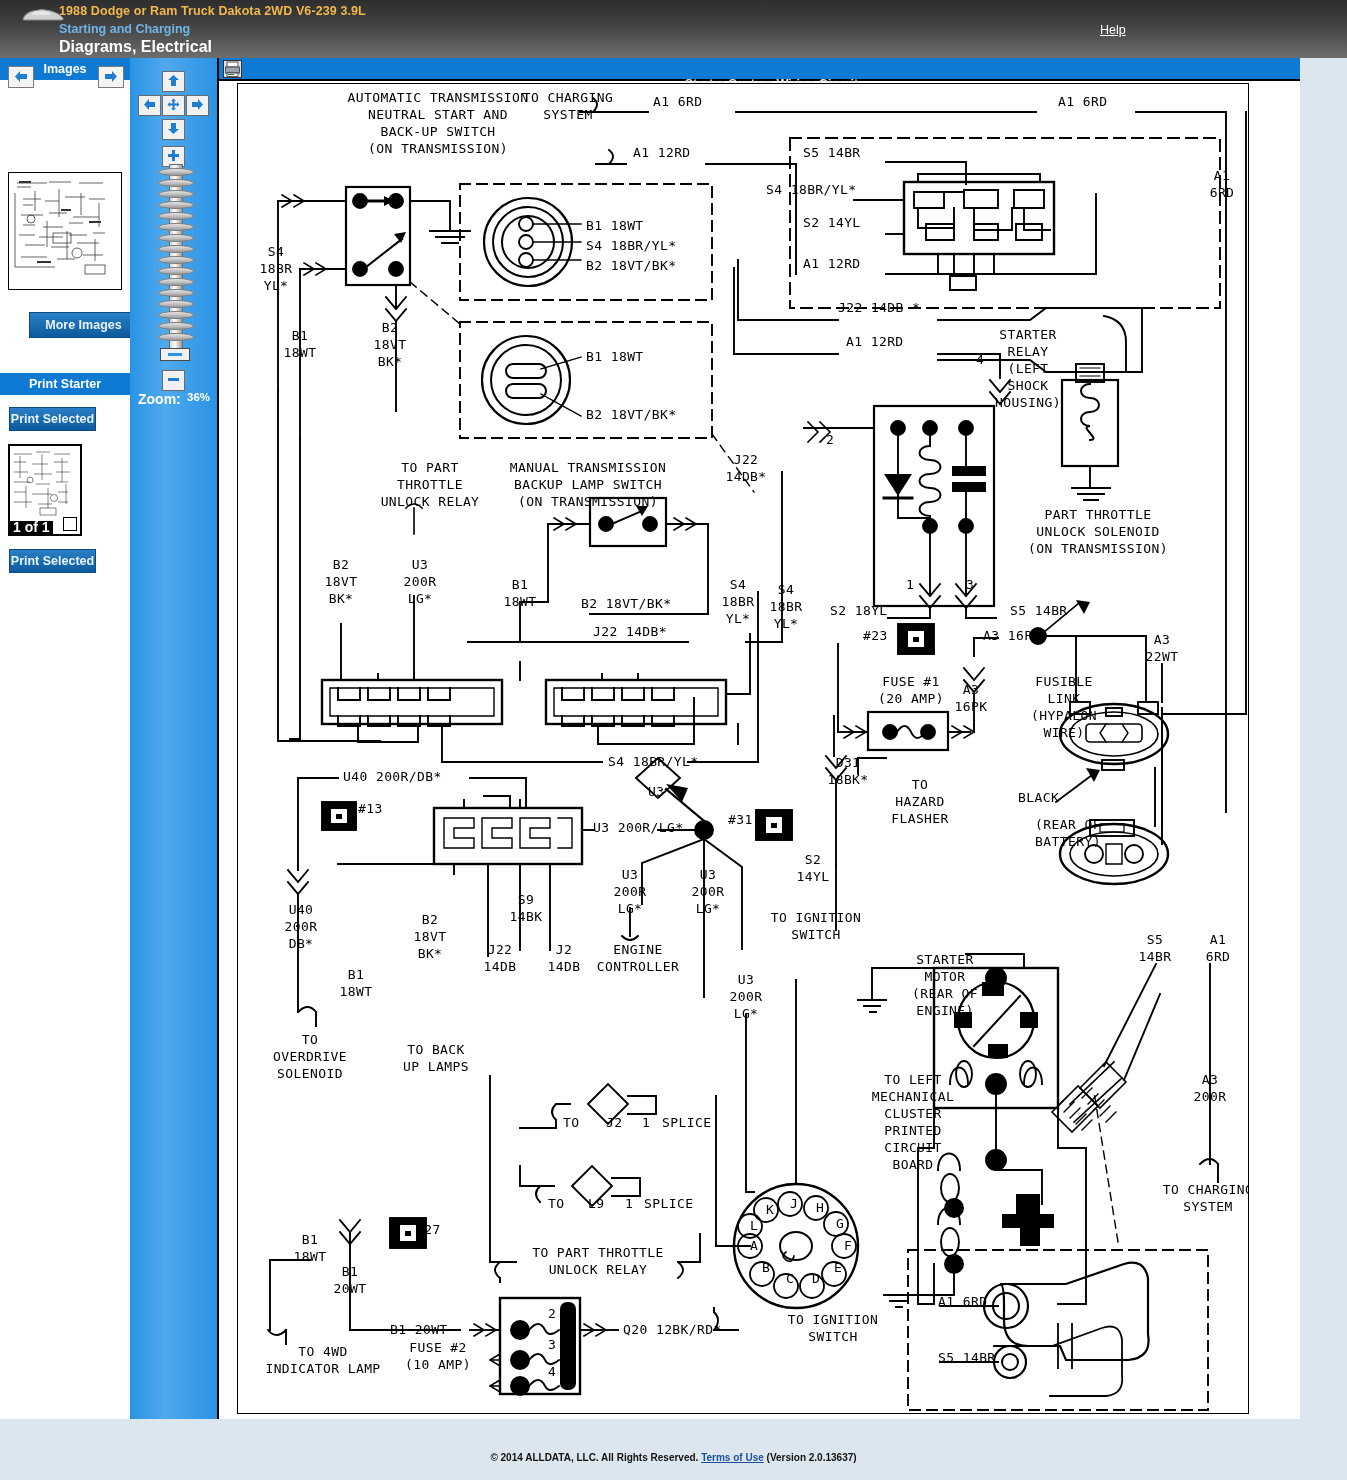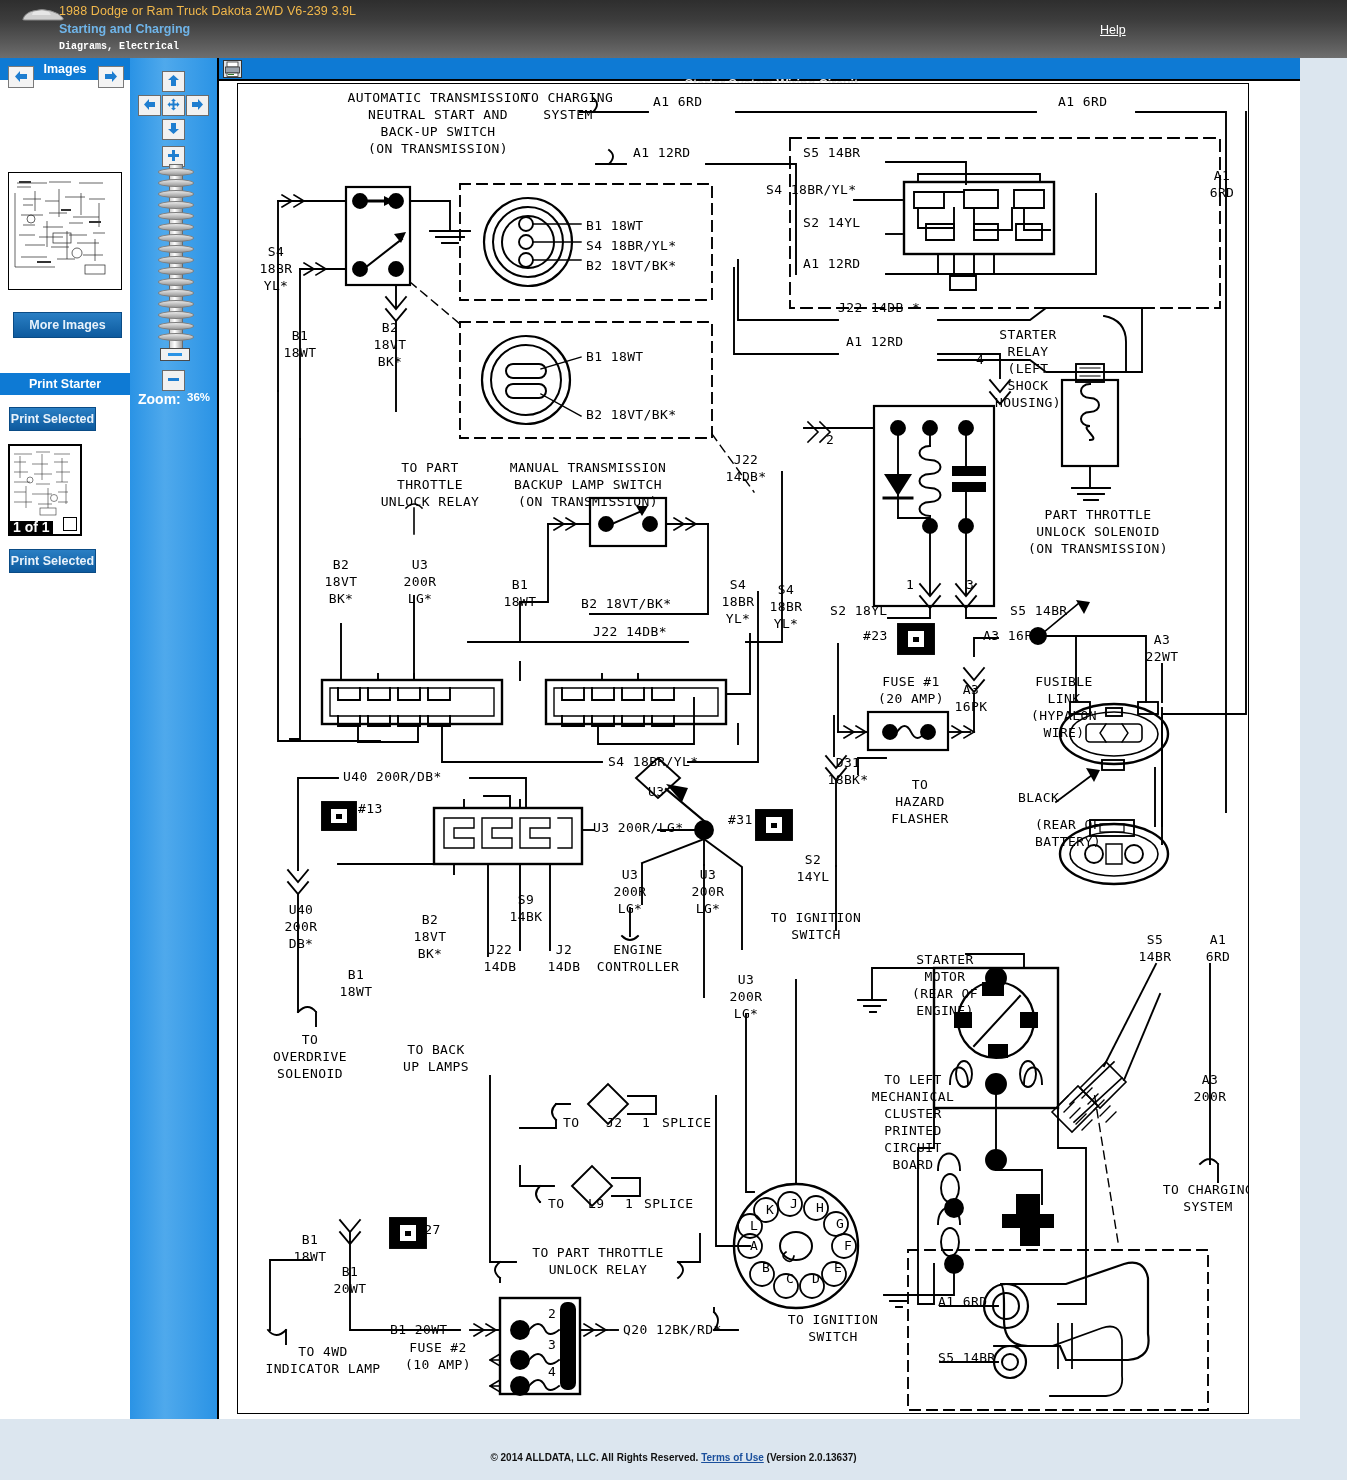--- a/index.html
+++ b/index.html
@@ -9,23 +9,23 @@
     font-family:"Liberation Sans", sans-serif;
     -webkit-font-smoothing:antialiased;
   }
   
   .topbar{
     position:absolute;left:0;top:0;width:1347px;height:58px;
     background:linear-gradient(to bottom,#2e2e2e 0%,#3d3d3d 35%,#5a5a5a 75%,#6e6e6e 100%);
   }
   .car-icon{position:absolute;left:20px;top:6px;width:46px;height:18px;}
   .title-block{position:absolute;left:59px;top:3px;}
-  .t-line1{font-size:12.5px;font-weight:normal;color:#f2b84b;letter-spacing:.1px;line-height:17px;}
+  .t-line1{font-size:12.5px;font-weight:bold;color:#f2b84b;letter-spacing:.1px;line-height:17px;}
   .t-line2{font-size:12.5px;font-weight:bold;color:#6fb4e8;line-height:18px;}
-  .t-line3{font-size:10px;font-weight:bold;color:#ffffff;line-height:18px;font-family:Liberation Mono, monospace;}
+  .t-line3{font-size:16px;font-weight:bold;color:#ffffff;line-height:18px;}
   .help-link{
     position:absolute;left:1100px;top:23px;font-size:12.5px;font-weight:normal;
     color:#ffffff;text-decoration:underline;cursor:pointer;
   }
   
   .leftcol{position:absolute;left:0;top:58px;width:148px;height:1361px;background:#ffffff;}
   .bluebar{
     background:#0e7ad4;color:#fff;font-size:12.5px;font-weight:bold;text-align:center;
     height:22px;line-height:22px;
   }
@@ -51,21 +51,21 @@
   }
   .thumb-check{
     position:absolute;right:3px;bottom:3px;width:12px;height:12px;
     background:#fff;border:1px solid #000;cursor:pointer;
   }
   .bluebtn{
     display:block;background:linear-gradient(to bottom,#2a7fc4,#0d5a9e);
     color:#e8f2fb;border:1px solid #0a4b85;font-size:12.5px;font-weight:bold;
     text-align:center;cursor:pointer;
   }
-  .more-images{position:absolute;left:13px;top:254px;width:107px;height:24px;line-height:24px;}
+  .more-images{position:absolute;left:29px;top:254px;width:107px;height:24px;line-height:24px;}
   .print-sel-1{position:absolute;left:9px;top:349px;width:85px;height:22px;line-height:22px;}
   .print-sel-2{position:absolute;left:9px;top:491px;width:85px;height:22px;line-height:22px;}
   .pf-bar{position:absolute;left:0;top:315px;width:130px;}
   .img-bar{position:absolute;left:0;top:0;width:130px;}
   
   .zoomcol{
     position:absolute;left:130px;top:58px;width:89px;height:1361px;
     background:linear-gradient(to right,#2a93e5 0%,#4fa9ec 40%,#2a93e5 100%);
     border-right:2px solid #000;box-sizing:border-box;
   }

